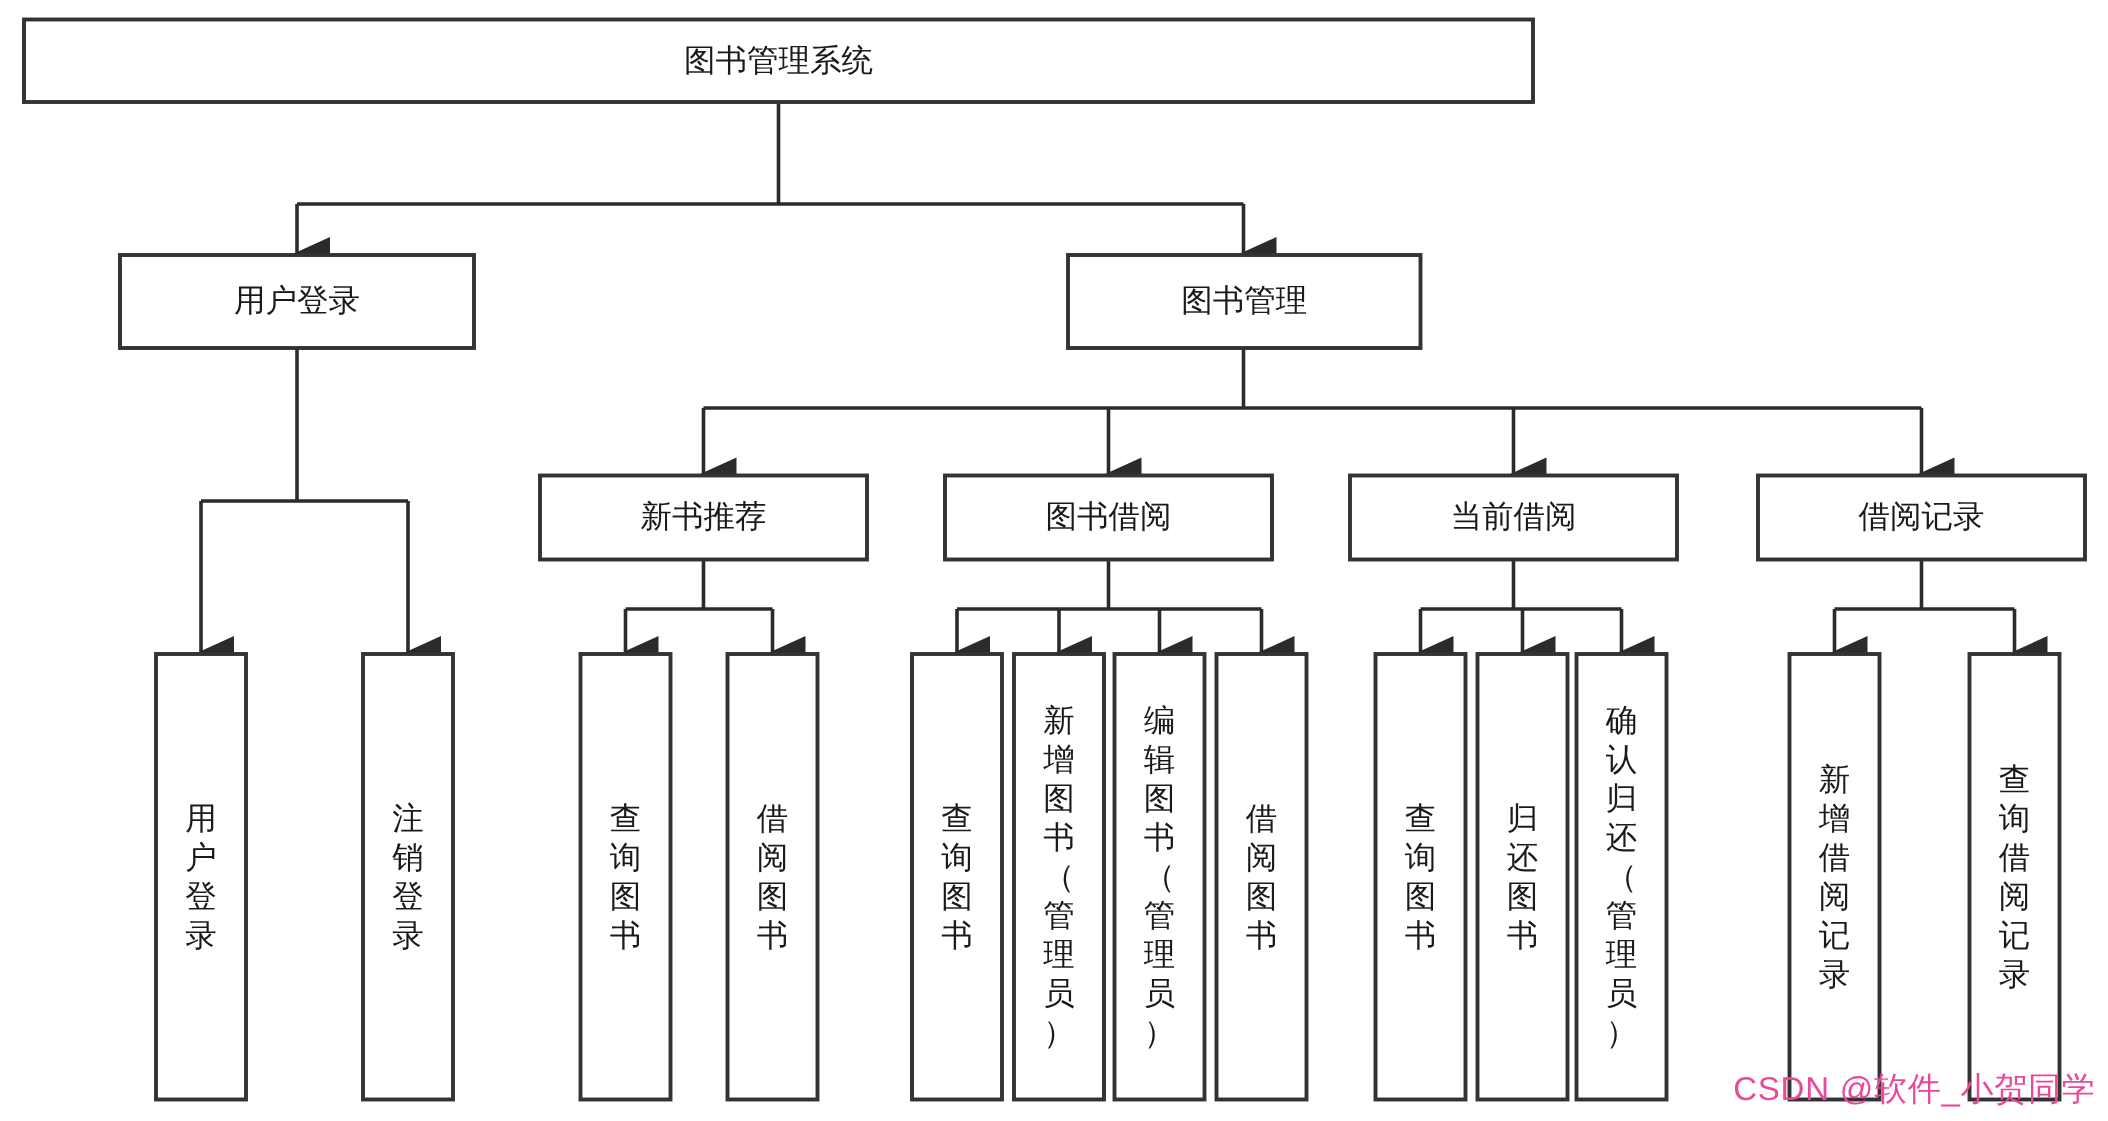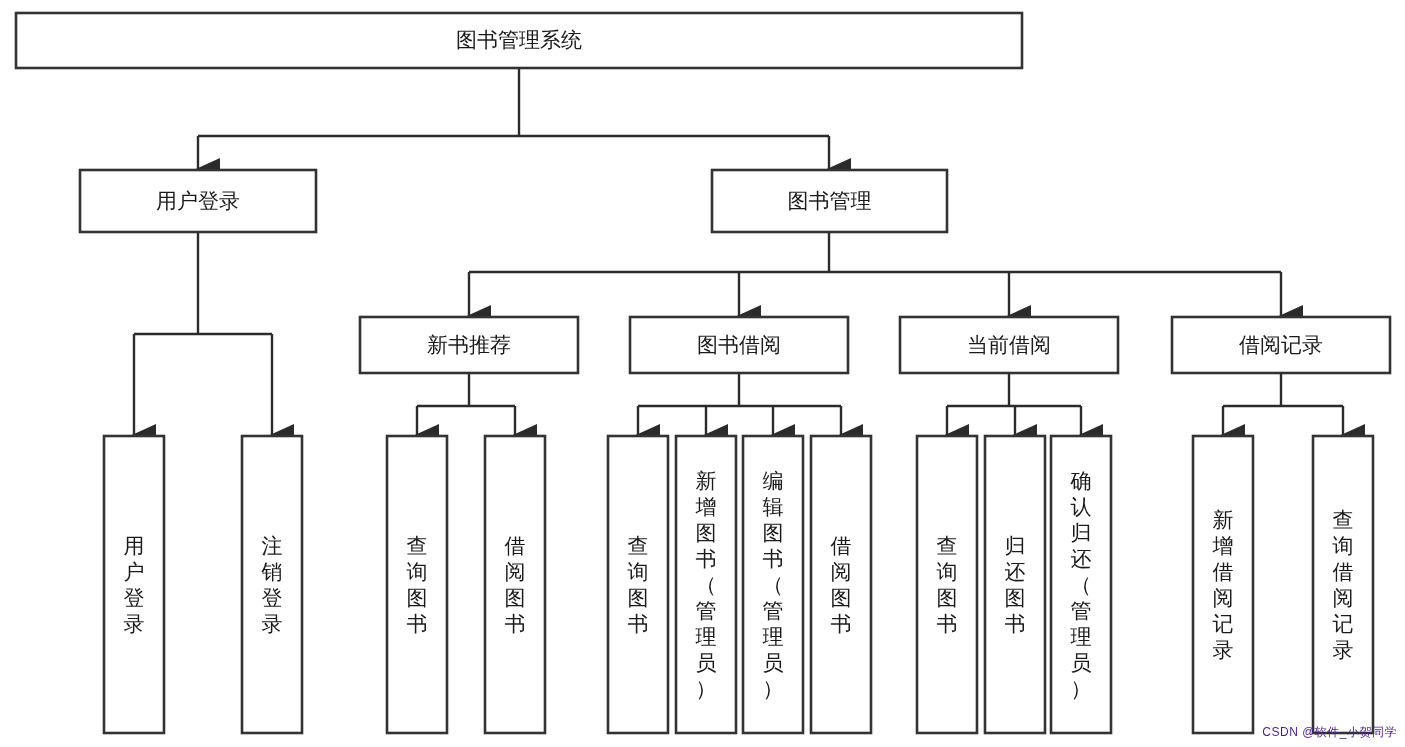--- a/index.html
+++ b/index.html
@@ -53,22 +53,22 @@
   }
   .arrow-head {
     fill: #2b2b2b;
     stroke: none;
   }
   .watermark {
     position: absolute;
     right: 8px;
     bottom: 6px;
     font-family: "Liberation Sans", "DejaVu Sans", sans-serif;
-    font-size: 12px;
-    color: #4c1d95;
+    font-size: 22px;
+    color: #ec4899;
     white-space: nowrap;
     user-select: none;
     letter-spacing: 0.5px;
   }
 </style>
 </head>
 <body>
 
 <div id="diagram-root">
 

